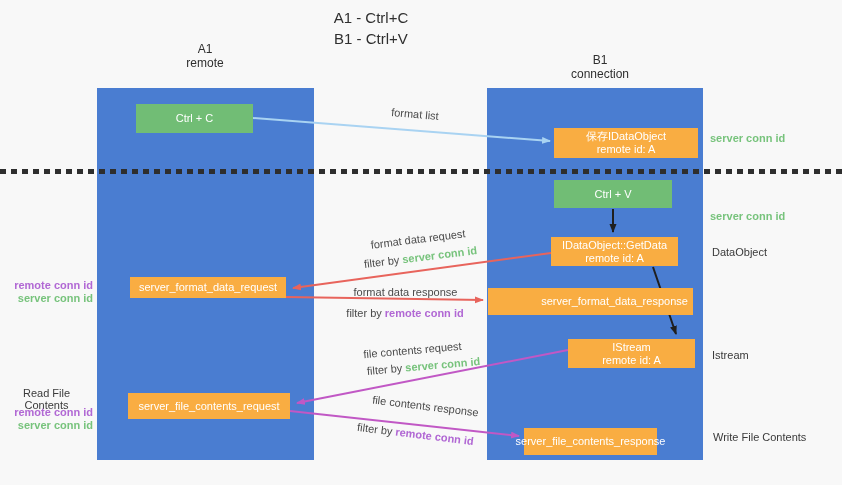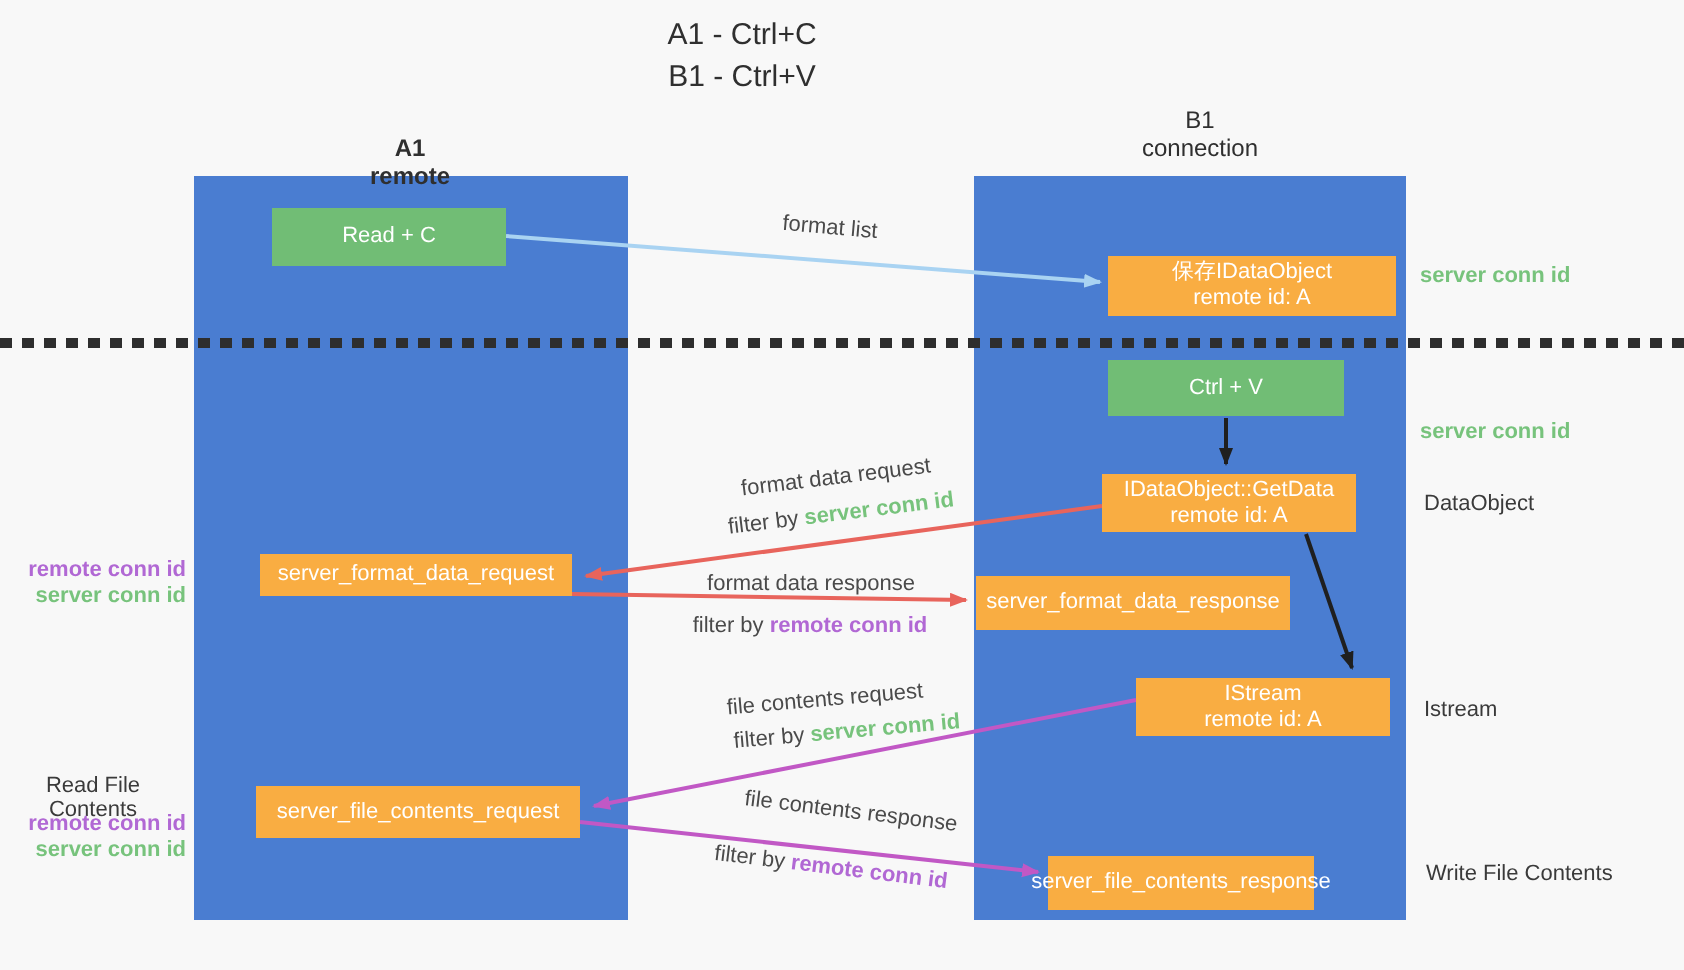--- a/index.html
+++ b/index.html
@@ -14,21 +14,21 @@
   
   .title{
     position:absolute;left:281px;top:7px;width:180px;text-align:center;
     font-size:15px;line-height:21px;color:#2f2f2f;z-index:5;
   }
   
   .lane-header{
     position:absolute;width:110px;text-align:center;
     font-size:12px;line-height:14px;color:#2f2f2f;z-index:5;
   }
-  .lane-header.a1{left:150px;top:67px;font-weight:bold;}
+  .lane-header.a1{left:150px;top:42px;}
   .lane-header.b1{left:545px;top:53px;text-align:center;}
   
   .lane{position:absolute;top:88px;height:372px;background:#4a7dd1;z-index:1;}
   .lane.a1{left:97px;width:217px;}
   .lane.b1{left:487px;width:216px;}
   
   .dotted{
     position:absolute;left:0;top:169px;width:842px;height:5px;z-index:2;
     background:repeating-linear-gradient(90deg,#2e2e2e 0 6px,transparent 6px 11px);
   }
@@ -40,21 +40,21 @@
     display:flex;flex-direction:column;align-items:center;justify-content:center;
     text-align:center;line-height:13px;
   }
   .node.green{background:#71bd75;}
   .node.orange{background:#f9ad42;}
   .box-ctrl-c{left:136px;top:104px;width:117px;height:29px;}
   .box-save-obj{left:554px;top:128px;width:144px;height:30px;align-items:center;}
   .box-ctrl-v{left:554px;top:180px;width:118px;height:28px;}
   .box-getdata{left:551px;top:237px;width:127px;height:29px;}
   .box-format-req{left:130px;top:277px;width:156px;height:21px;}
-  .box-format-resp{left:488px;top:288px;width:157px;height:27px;}
+  .box-format-resp{left:488px;top:288px;width:157px;height:27px;padding-left:48px;}
   .box-istream{left:568px;top:339px;width:127px;height:29px;}
   .box-file-req{left:128px;top:393px;width:162px;height:26px;}
   .box-file-resp{left:524px;top:428px;width:133px;height:27px;}
   
   .side{position:absolute;font-size:11px;z-index:5;white-space:nowrap;}
   .side.right{left:710px;}
   .side.leftcol{left:0;width:93px;text-align:right;white-space:normal;}
   .grn{color:#77c37c;font-weight:bold;}
   .pur{color:#b168d4;font-weight:bold;}
   .blk{color:#3a3a3a;}
@@ -112,21 +112,21 @@
     <line x1="253" y1="118" x2="550" y2="141" stroke="#a9d3f2" stroke-width="2" marker-end="url(#m-blue)"></line>
     <line x1="613" y1="209" x2="613" y2="232" stroke="#1f1f1f" stroke-width="2" marker-end="url(#m-blk)"></line>
     <line x1="551" y1="253" x2="293" y2="288" stroke="#e8645c" stroke-width="2" marker-end="url(#m-red)"></line>
     <line x1="286" y1="297" x2="483" y2="300" stroke="#e8645c" stroke-width="2" marker-end="url(#m-red)"></line>
     <line x1="653" y1="267" x2="676" y2="334" stroke="#1f1f1f" stroke-width="2" marker-end="url(#m-blk)"></line>
     <line x1="568" y1="350" x2="297" y2="403" stroke="#c158c5" stroke-width="2" marker-end="url(#m-mag)"></line>
     <line x1="290" y1="411" x2="519" y2="436" stroke="#c158c5" stroke-width="2" marker-end="url(#m-mag)"></line>
   </svg>
 
   <div class="node green box-ctrl-c">
-    <div>Read + C</div>
+    <div>Ctrl + C</div>
   </div>
   <div class="node orange box-save-obj">
     <div>保存IDataObject</div>
     <div>remote id: A</div>
   </div>
   <div class="node green box-ctrl-v">
     <div>Ctrl + V</div>
   </div>
   <div class="node orange box-getdata">
     <div>IDataObject::GetData</div>

